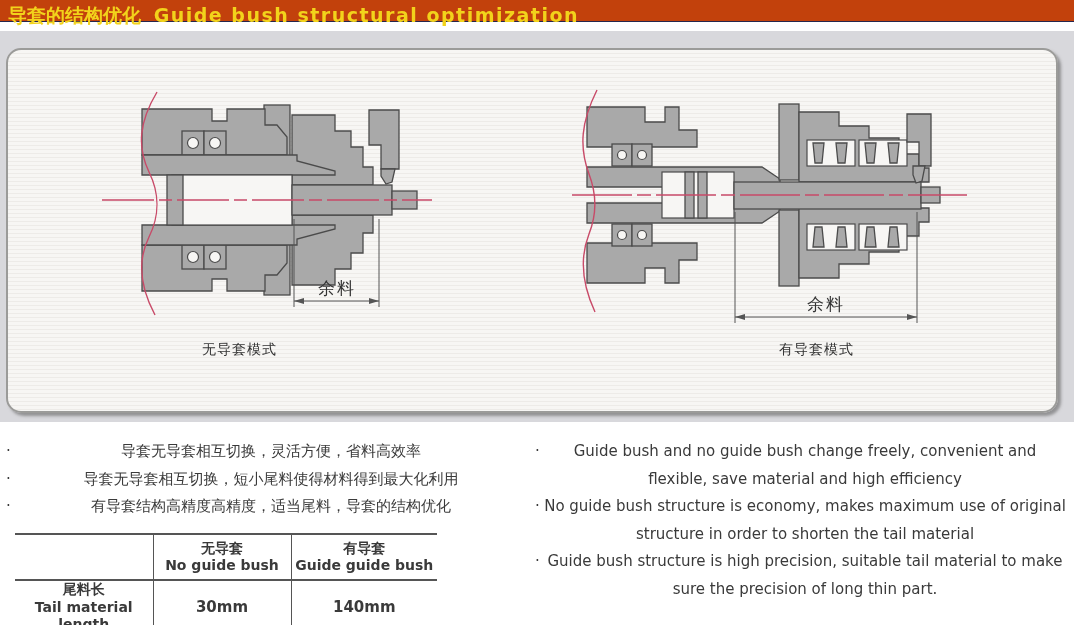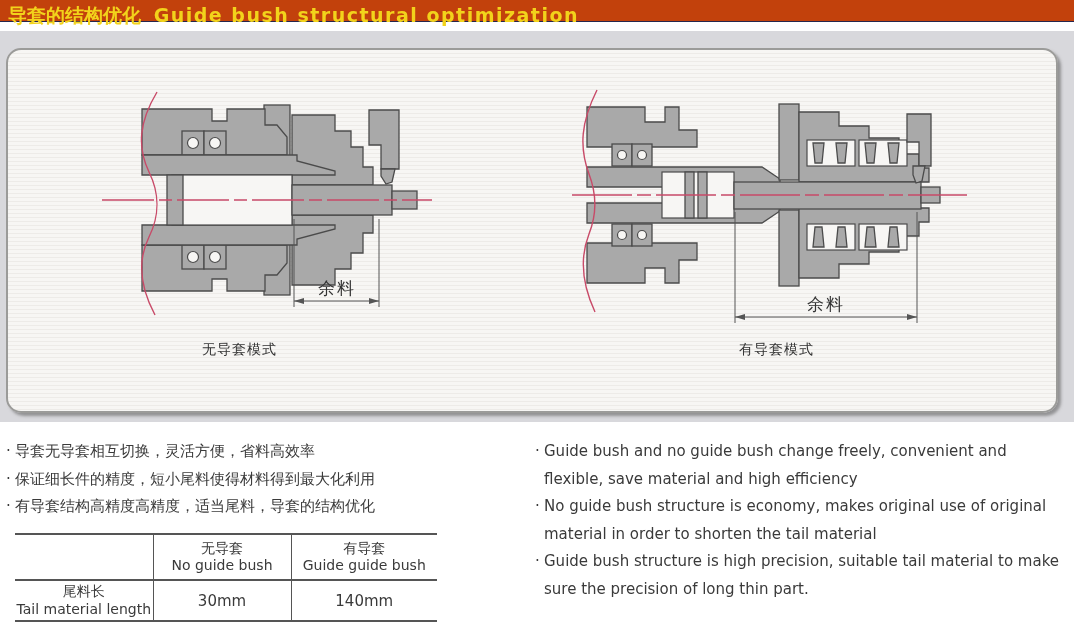--- a/index.html
+++ b/index.html
@@ -32,46 +32,46 @@
     background:repeating-linear-gradient(to bottom,
        #f7f6f4 0px, #f7f6f4 3px, #edebe8 3px, #edebe8 4px);
     font-family:Liberation Mono, monospace;
   }
   .panel svg { position:absolute; }
   .caption {
     position:absolute; font-size:14px; color:#333; letter-spacing:1px;
     white-space:nowrap;
   }
   .caption.left-cap  { left:194px; top:291px; }
-  .caption.right-cap { left:731px; top:291px; }
+  .caption.right-cap { left:771px; top:291px; }
   
   .metal { fill:#a9a9a9; stroke:#4b4b4b; stroke-width:1.3; stroke-linejoin:miter; }
   .hole  { fill:#f7f6f4; stroke:#4b4b4b; stroke-width:1.2; }
   .cline { stroke:#c84a68; stroke-width:1.4; fill:none; }
   .dim   { stroke:#555; stroke-width:1; fill:none; }
   .dim-arrow { fill:#555; stroke:none; }
   .dim-text { font-size:17px; fill:#333; letter-spacing:2px; }
   
   .notes { position:absolute; font-size:15px; color:#3a3a3a; }
   .notes-zh { left:2px;  top:438px; width:525px; }
   .notes-en { left:531px; top:438px; width:535px; }
   .note-item { display:flex; line-height:27.5px; }
   .note-item .dot { width:13px; flex:0 0 13px; text-align:center; }
-  .note-item .txt { flex:1; }
+  .note-item .txt { flex:1;text-align:center; }
   
   .spec-table {
     position:absolute; left:15px; top:533px; width:422px;
     border-collapse:collapse; table-layout:fixed;
     font-size:14px; color:#3a3a3a; text-align:center;
   }
   .spec-table col.c1 { width:138px; }
   .spec-table col.c2 { width:138px; }
   .spec-table col.c3 { width:146px; }
   .spec-table tr.hrow  td { height:46px; border-bottom:1.5px solid #555; }
-  .spec-table tr { border-top:2px solid #555; }
+  .spec-table tr { border-top:2px solid #555;font-weight:bold; }
   .spec-table tr.drow td { height:41px; border-bottom:2px solid #555; }
   .spec-table td + td { border-left:1.5px solid #555; }
   .spec-table .two-line div { line-height:1.25; }
   .spec-table .val { font-size:15px; }
 </style>
 </head>
 <body>
 
 <div class="header-bar">
   <span class="zh">导套的结构优化</span>
@@ -176,36 +176,36 @@
   <div class="caption right-cap">有导套模式</div>
 </div>
 
 <div class="notes notes-zh">
   <div class="note-item">
     <span class="dot">·</span>
     <span class="txt">导套无导套相互切换，灵活方便，省料高效率</span>
   </div>
   <div class="note-item">
     <span class="dot">·</span>
-    <span class="txt">保证细长件的精度，短小尾料使得材料得到最大化利用</span>
+    <span class="txt">导套无导套相互切换，短小尾料使得材料得到最大化利用</span>
   </div>
   <div class="note-item">
     <span class="dot">·</span>
     <span class="txt">有导套结构高精度高精度，适当尾料，导套的结构优化</span>
   </div>
 </div>
 
 <div class="notes notes-en">
   <div class="note-item">
     <span class="dot">·</span>
     <span class="txt">Guide bush and no guide bush change freely, convenient and flexible, save material and high efficiency</span>
   </div>
   <div class="note-item">
     <span class="dot">·</span>
-    <span class="txt">No guide bush structure is economy, makes original use of original material in order to shorten the tail material</span>
+    <span class="txt">No guide bush structure is economy, makes maximum use of original structure in order to shorten the tail material</span>
   </div>
   <div class="note-item">
     <span class="dot">·</span>
     <span class="txt">Guide bush structure is high precision, suitable tail material to make sure the precision of long thin part.</span>
   </div>
 </div>
 
 <table class="spec-table">
   <colgroup>
       <col class="c1">

